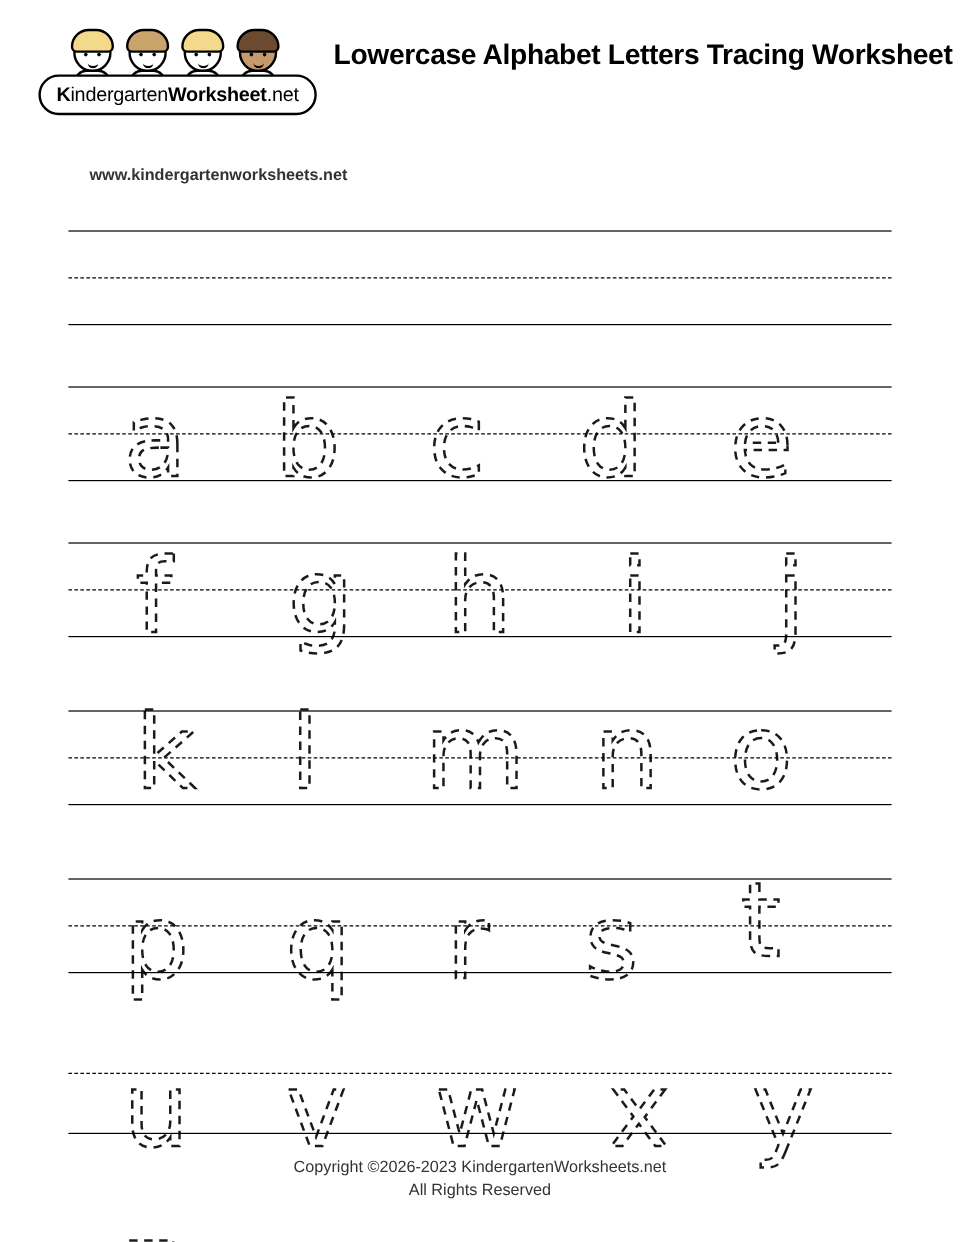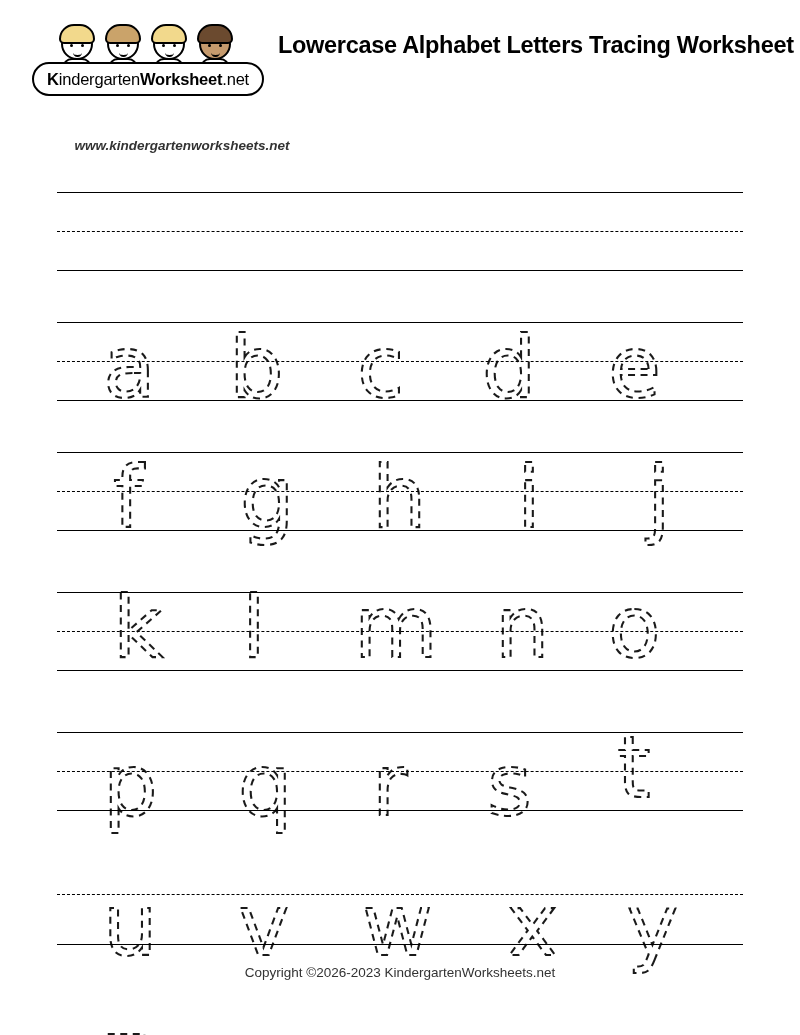--- a/index.html
+++ b/index.html
@@ -136,21 +136,20 @@
   .site-url {
     position: absolute;
     left: 26px;
     top: 120px;
     width: 260px;
     text-align: center;
     font-size: 13.5px;
     font-weight: bold;
     color: #333;
     white-space: nowrap;
-    font-style: italic;
   }
 
   .worksheet-title {
     position: absolute;
     left: 278px;
     top: 32px;
     width: 505px;
     font-size: 23.5px;
     font-weight: bold;
     letter-spacing: -0.3px;
@@ -444,13 +443,14 @@
         <svg width="110" height="120">
             <text x="0" y="86">z</text>
           </svg></div>
     </div>
   </div>
 
 </div>
 
 <div class="footer">
   <div>Copyright ©2026-2023 KindergartenWorksheets.net</div>
+  <div>All Rights Reserved</div>
 </div>
 
 </body></html>

